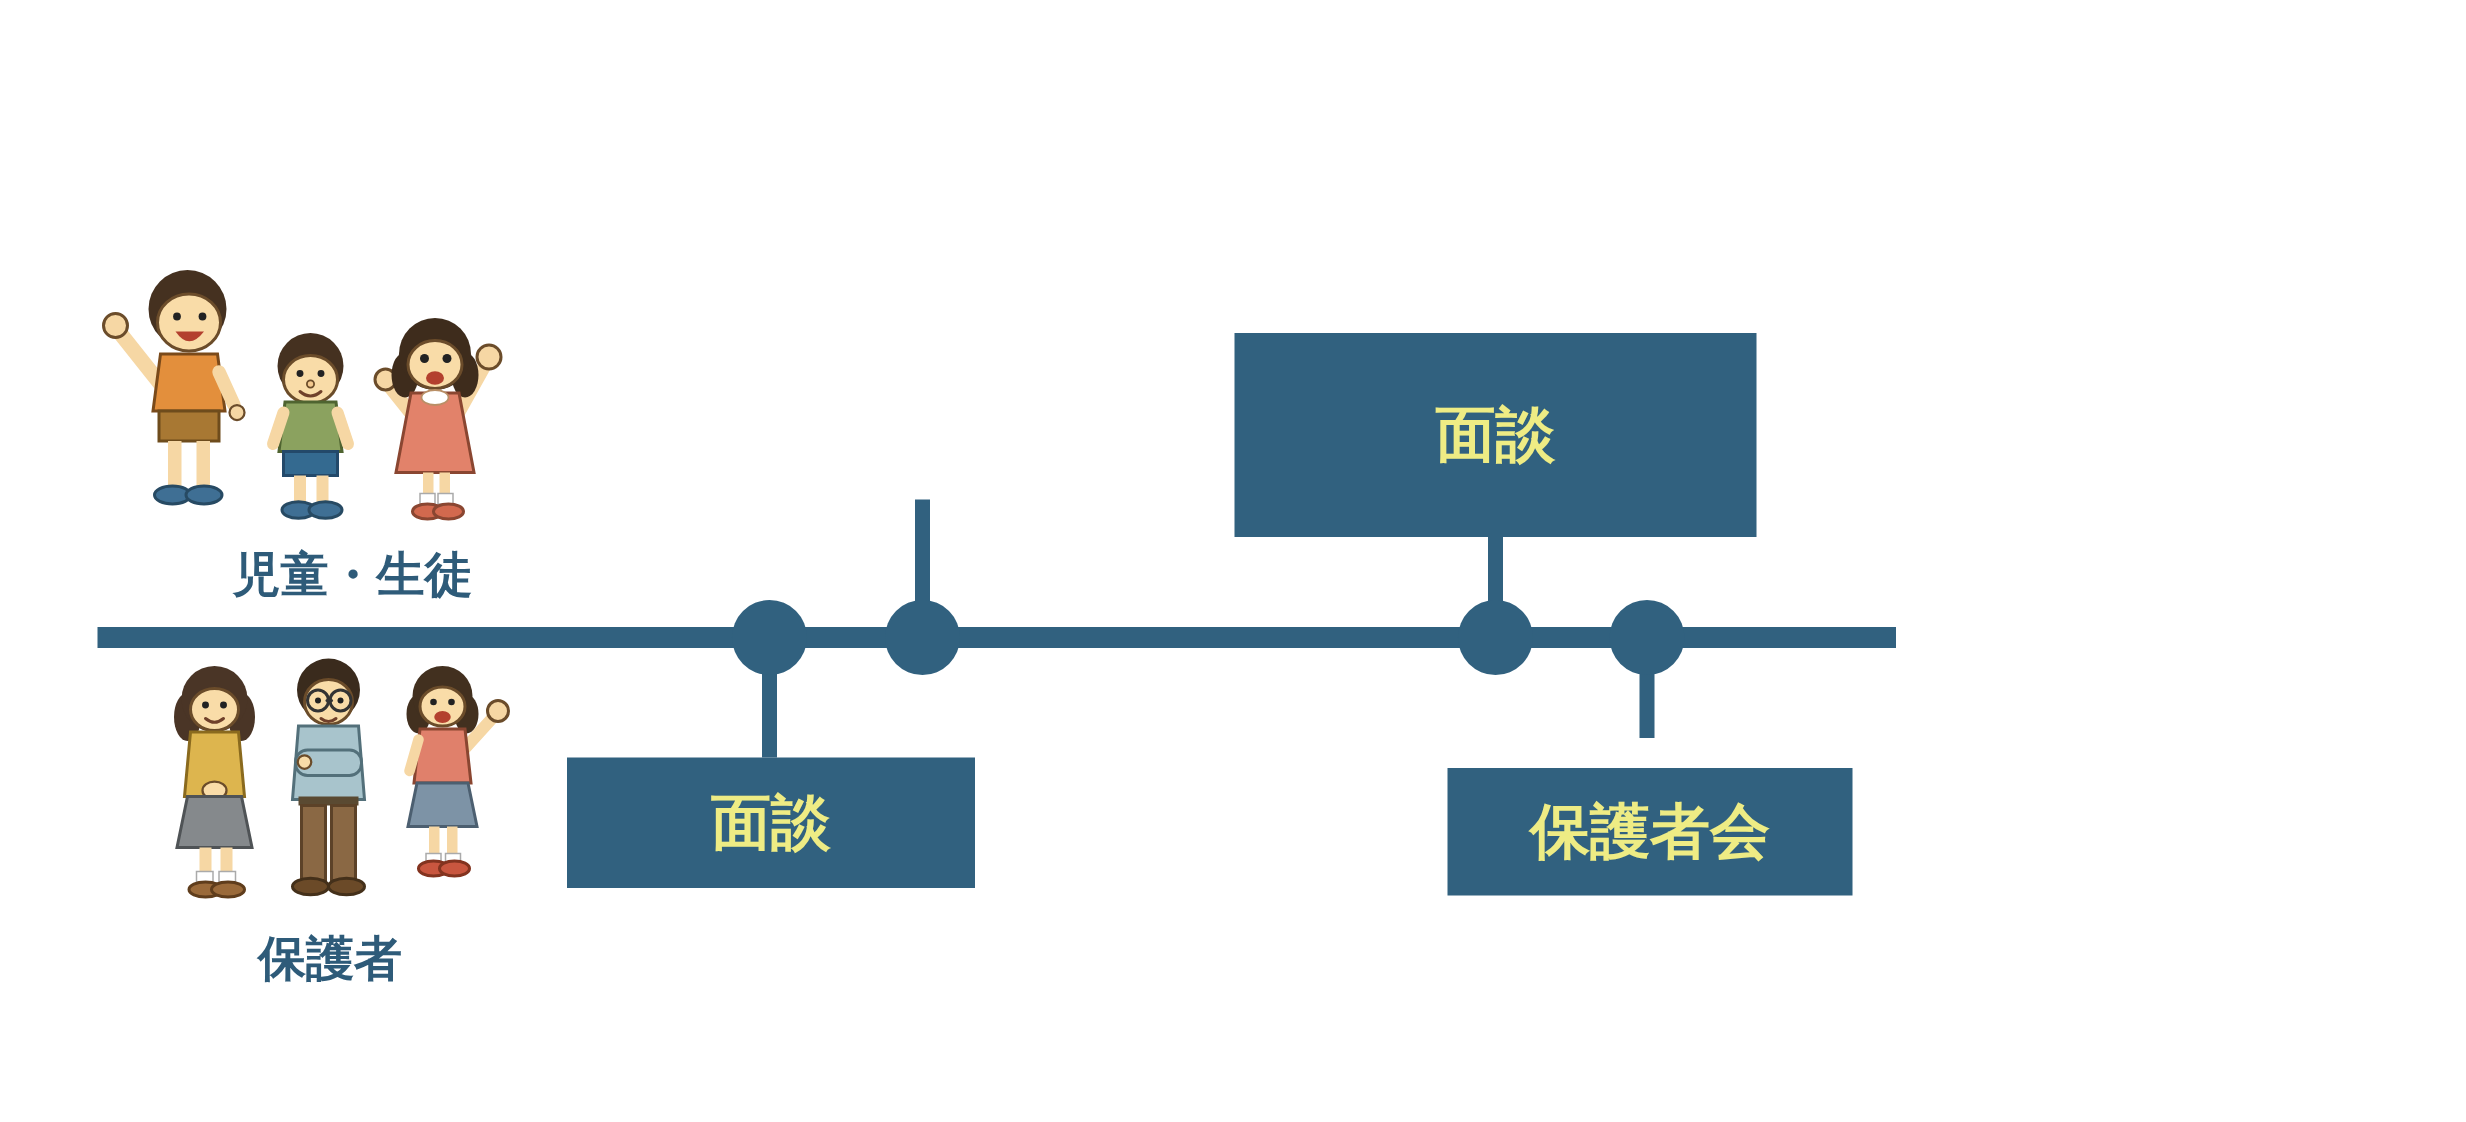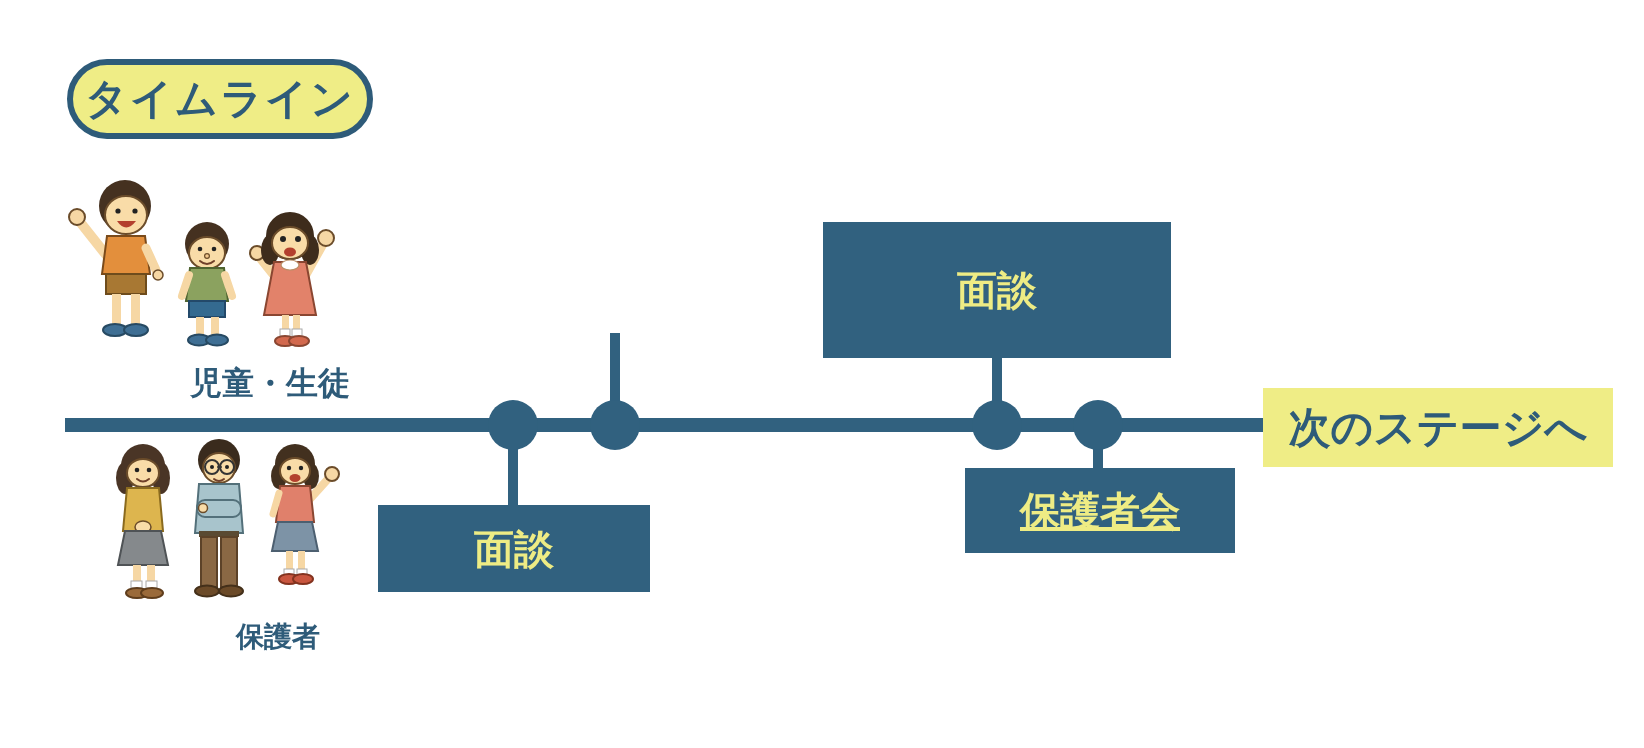--- a/index.html
+++ b/index.html
@@ -25,46 +25,43 @@
   
   .event-box{
     background:#31617f;color:#eeec84;font-weight:bold;
     display:flex;flex-direction:column;align-items:center;justify-content:center;
     text-align:center;line-height:1.3;box-sizing:border-box;
   }
   .event-box .line{white-space:nowrap;}
   .box-daily{left:455px;top:248px;width:322px;height:85px;font-size:40px;}
   .box-counsel{left:823px;top:222px;width:348px;height:136px;font-size:40px;}
   .box-mendan{left:378px;top:505px;width:272px;height:87px;font-size:40px;}
-  .box-hogosha{left:965px;top:468px;width:270px;height:85px;font-size:40px;text-decoration:underline;}
+  .box-hogosha{left:965px;top:512px;width:270px;height:85px;font-size:40px;}
 
   
   .next-stage{
     left:1263px;top:388px;width:350px;height:79px;background:#efed86;
     color:#2e5b79;font-size:42px;font-weight:bold;
     display:flex;align-items:center;justify-content:center;white-space:nowrap;
   }
 
   
   .group-label{
-    color:#2e5b79;font-weight:bold;text-align:right;white-space:nowrap;
+    color:#2e5b79;font-weight:bold;text-align:center;white-space:nowrap;
   }
   .label-students{left:120px;top:362px;width:230px;font-size:32px;}
-  .label-parents{left:120px;top:618px;width:200px;font-size:28px;}
+  .label-parents{left:120px;top:618px;width:200px;font-size:32px;}
 
   .illustration{display:block;}
 </style>
 </head>
 <body>
 
 <div class="canvas">
 
-  <div class="abs title-badge">
-    <span>タイムライン</span>
-  </div>
 
   <svg class="abs illustration" style="left:62px;top:178px;" width="290" height="186" viewBox="0 0 290 186">
     <g stroke-linecap="round">
       <line x1="45" y1="78" x2="18" y2="44" stroke="#f6d7a4" stroke-width="10"></line>
       <circle cx="15" cy="39" r="8" fill="#f6d7a4" stroke="#6b4c2a" stroke-width="2"></circle>
       <circle cx="63" cy="28" r="26" fill="#453120"></circle>
       <ellipse cx="64" cy="37" rx="21" ry="19" fill="#f9dca8" stroke="#6b4c2a" stroke-width="2"></ellipse>
       <circle cx="56" cy="33" r="2.6" fill="#222222"></circle>
       <circle cx="73" cy="33" r="2.6" fill="#222222"></circle>
       <path d="M55 43 Q64 56 74 43 Z" fill="#b3402e"></path>
@@ -193,17 +190,14 @@
     <span class="line">面談</span>
   </div>
 
   <div class="abs event-box box-mendan">
     <span class="line">面談</span>
   </div>
   <div class="abs event-box box-hogosha">
     <span class="line">保護者会</span>
   </div>
 
-  <div class="abs next-stage">
-    <span>次のステージへ</span>
-  </div>
 
 </div>
 
 </body></html>

